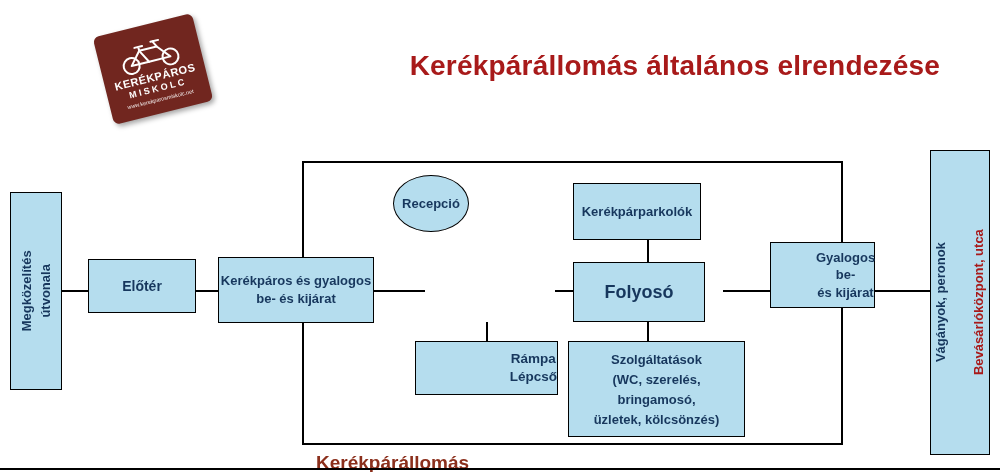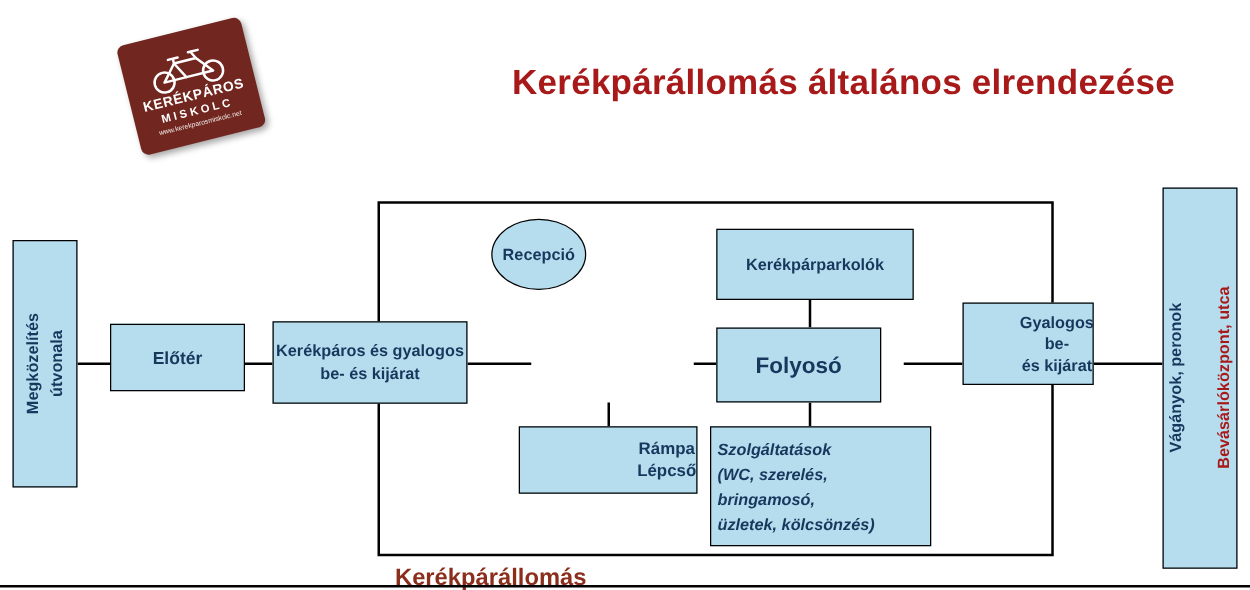--- a/index.html
+++ b/index.html
@@ -85,24 +85,23 @@
     width: max-content;
     white-space: pre-line;
     text-align: center;
     line-height: 1.45;
   }
   .vtext span { display: block; white-space: nowrap; }
   .tracks-l2 { color: var(--title-red, #A81A1A); }
 
   .services-node {
     display: block;
-    text-align: left;
+    text-align: center;
     padding: 8px 5px;
     line-height: 1.55;
-    font-style: italic;
   }
 
   
   .h-line { position: absolute; height: 2px; top: 290px; background: #000; }
   .v-line { position: absolute; width: 2px; background: #000; }
   .page-bottom { position: absolute; left: 0; top: 468px; width: 1000px; height: 2px; background: #000; }
 </style>
 </head>
 <body>
 
@@ -147,21 +146,21 @@
 
   <div class="node" style="left:218px; top:257px; width:156px; height:66px; font-size:13px;">
     <div class="node-label">Kerékpáros és gyalogos
 be- és kijárat</div>
   </div>
 
   <div class="node ellipse" style="left:393px; top:175px; width:76px; height:57px; font-size:13px;">
     <div class="node-label">Recepció</div>
   </div>
 
-  <div class="node" style="left:573px; top:183px; width:158px; height:57px; font-size:13px;">
+  <div class="node" style="left:573px; top:183px; width:128px; height:57px; font-size:13px;">
     <div class="node-label">Kerékpárparkolók</div>
   </div>
 
 
   <div class="node" style="left:573px; top:262px; width:132px; height:60px; font-size:18px;">
     <div class="node-label">Folyosó</div>
   </div>
 
   <div class="node" style="left:415px; top:341px; width:143px; height:54px; font-size:13.5px;justify-content:flex-end;">
     <div class="node-label">Rámpa

